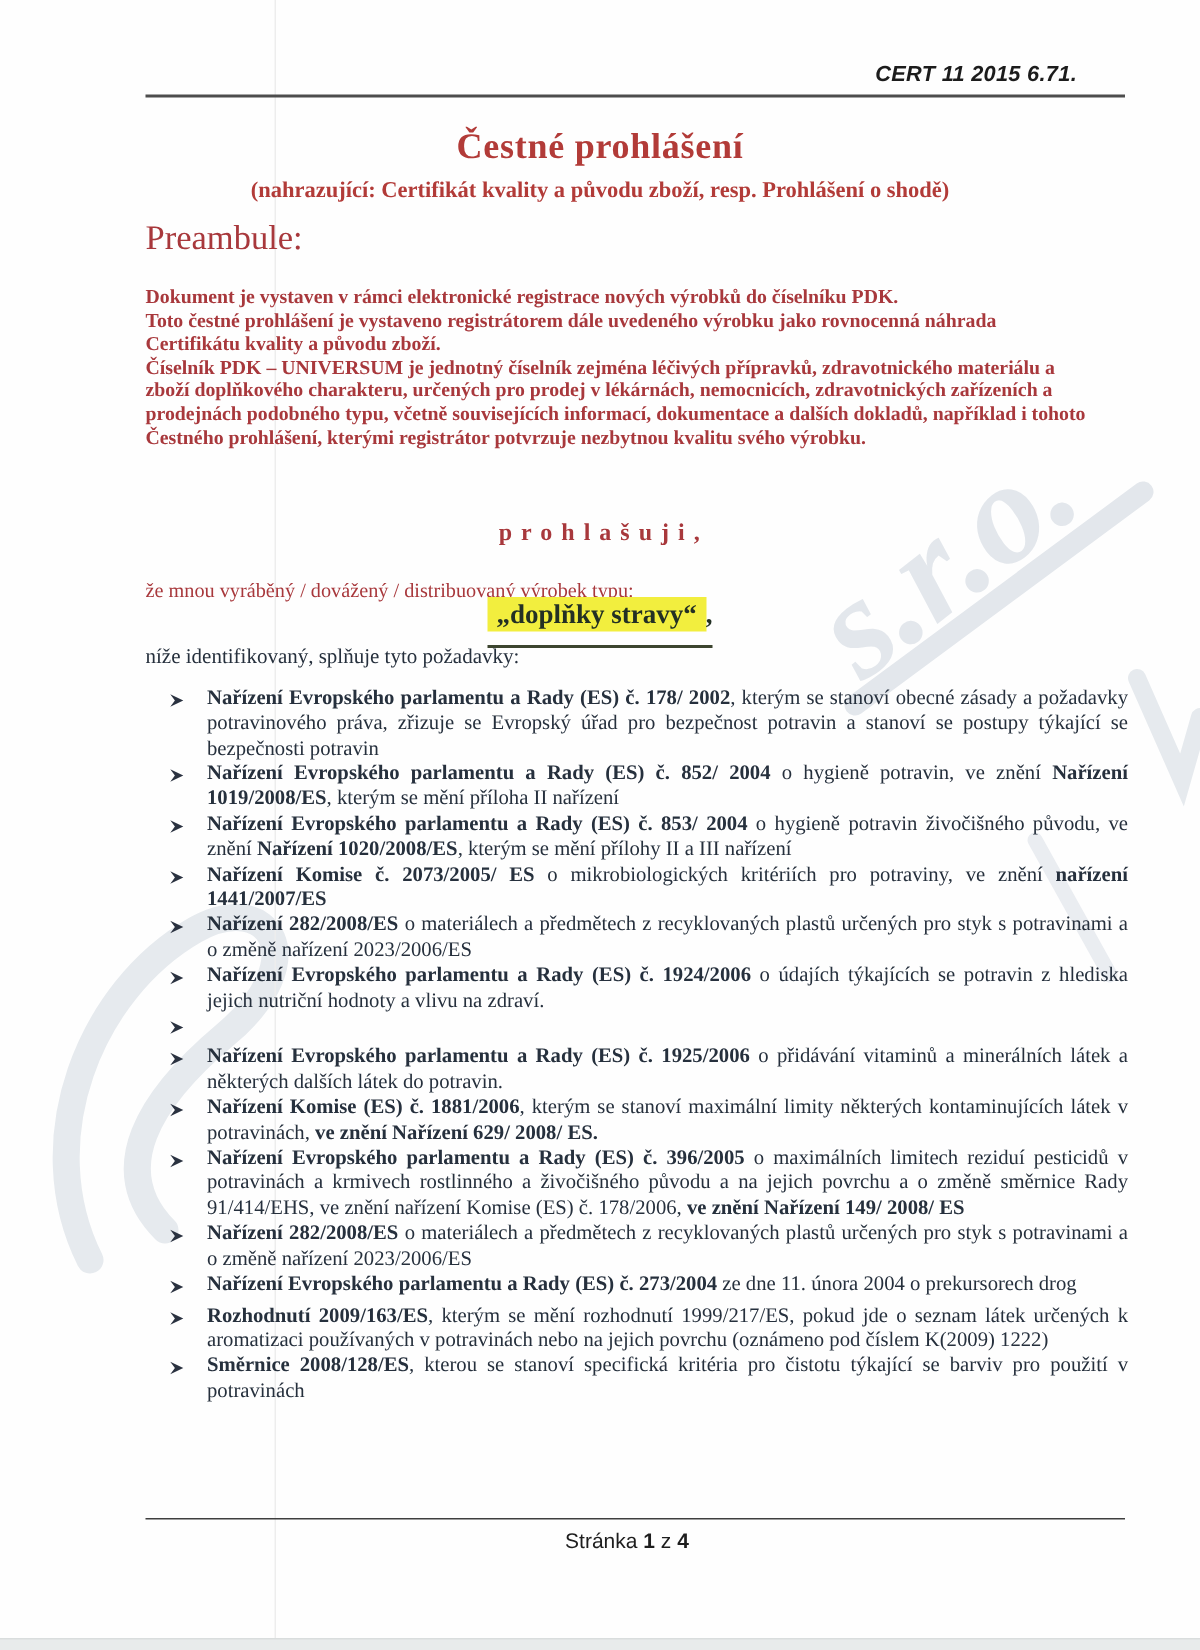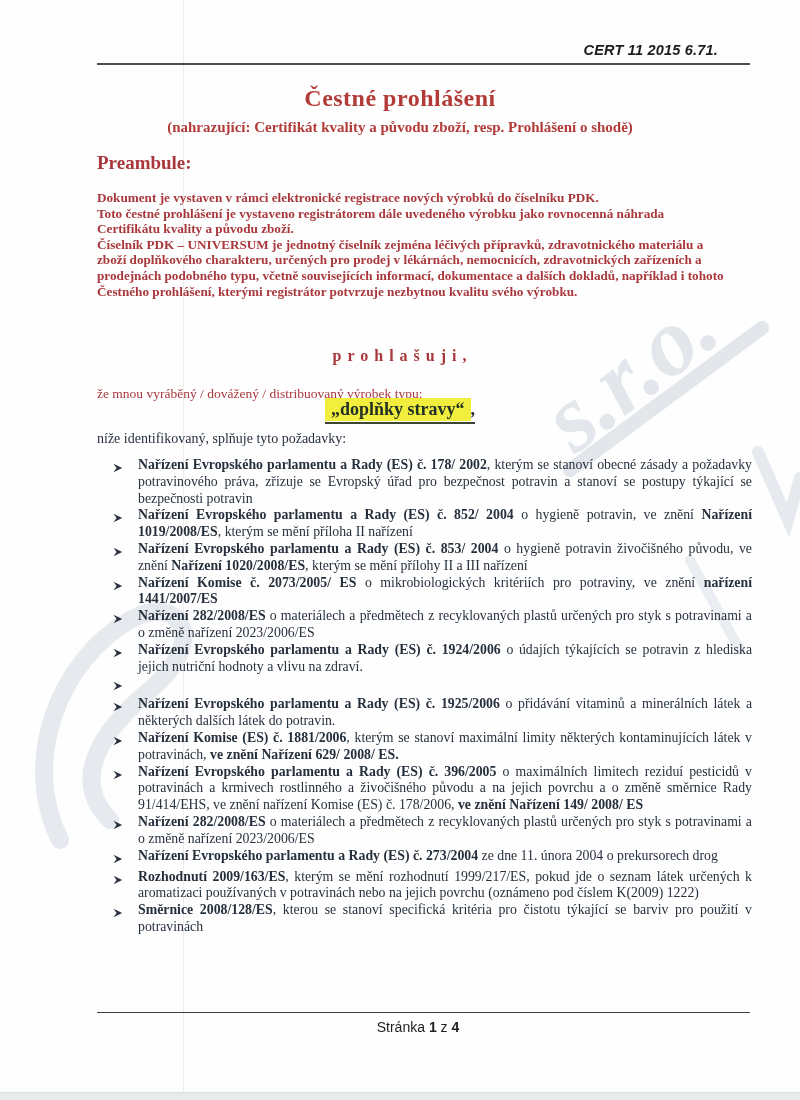--- a/index.html
+++ b/index.html
@@ -30,37 +30,37 @@
 
   .title{
     position:absolute;top:85px;left:0;width:100%;text-align:center;
     font-size:24px;font-weight:bold;color:var(--title-red);letter-spacing:.5px;
   }
   .subtitle{
     position:absolute;top:119px;left:0;width:100%;text-align:center;
     font-size:15px;font-weight:bold;color:var(--title-red);
   }
 
-  .preamble-heading{position:absolute;top:152px;left:97px;font-size:19px;font-weight:bold;color:var(--red);}
+  .preamble-heading{position:absolute;top:146px;left:97px;font-size:23px;font-weight:normal;color:var(--red);}
   .preamble-body{
     position:absolute;top:190px;left:97px;width:630px;
     font-size:13.2px;font-weight:bold;line-height:15.6px;color:var(--red);
   }
   .preamble-body p{margin:0;}
 
   .declaration-intro{position:absolute;top:315px;left:145px;font-size:14.5px;color:var(--red);}
   .declaration-verb{
     position:absolute;top:347px;left:0;width:100%;text-align:center;
     font-size:16px;font-weight:bold;color:var(--red);letter-spacing:1px;
   }
   .product-line{position:absolute;top:386px;left:97px;font-size:13.5px;color:var(--red);}
   .product-type-row{position:absolute;top:399px;left:0;width:100%;text-align:center;}
   .product-type-underline{
     display:inline-block;font-size:18px;font-weight:bold;color:#233024;
-    border-bottom:2.5px solid #3c452f;padding-bottom:2px;
+    border-bottom:2.5px solid #3c452f;padding-bottom:10px;
   }
   .product-type-hl{background:var(--highlight);padding:1px 6px 2px 6px;}
   .requirements-intro{position:absolute;top:431px;left:97px;font-size:14px;color:var(--ink);}
 
   .requirements-list{position:absolute;top:457px;left:112px;width:640px;}
   .req-item{display:flex;align-items:flex-start;}
   .req-bullet{flex:0 0 18px;padding-top:3px;margin-right:8px;}
   .req-text{
     margin:0;flex:1 1 auto;text-align:justify;
     font-size:13.8px;line-height:16.8px;color:var(--ink);

